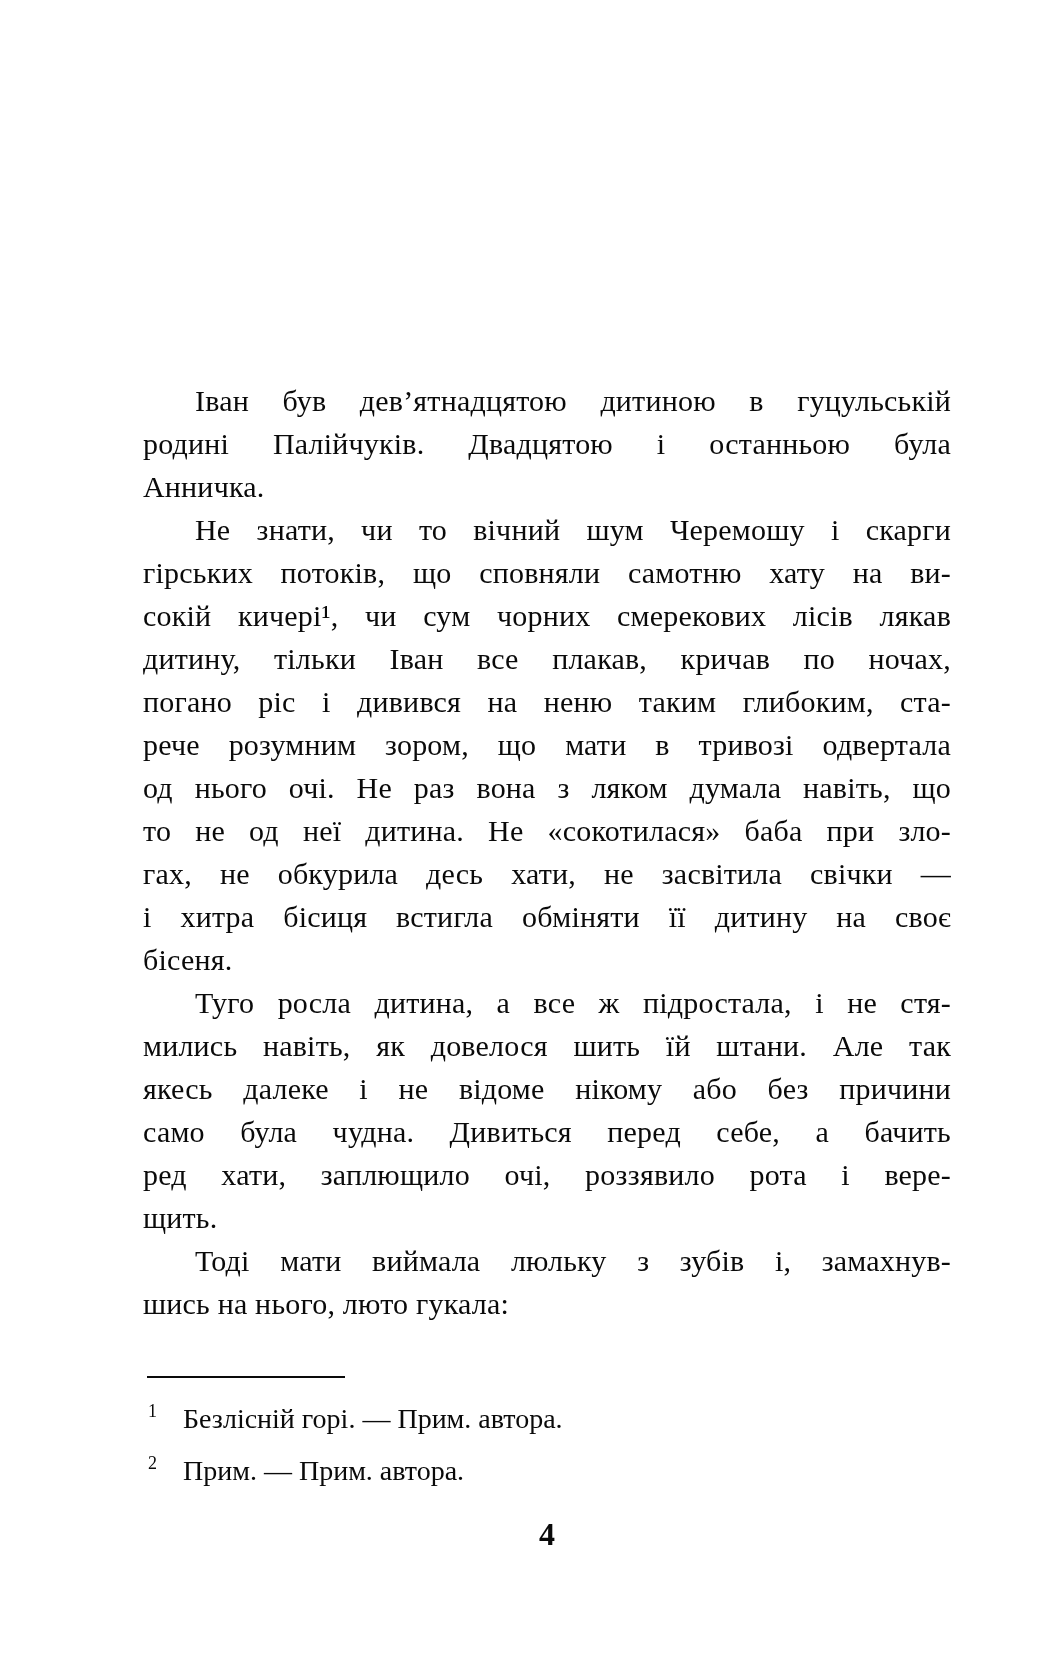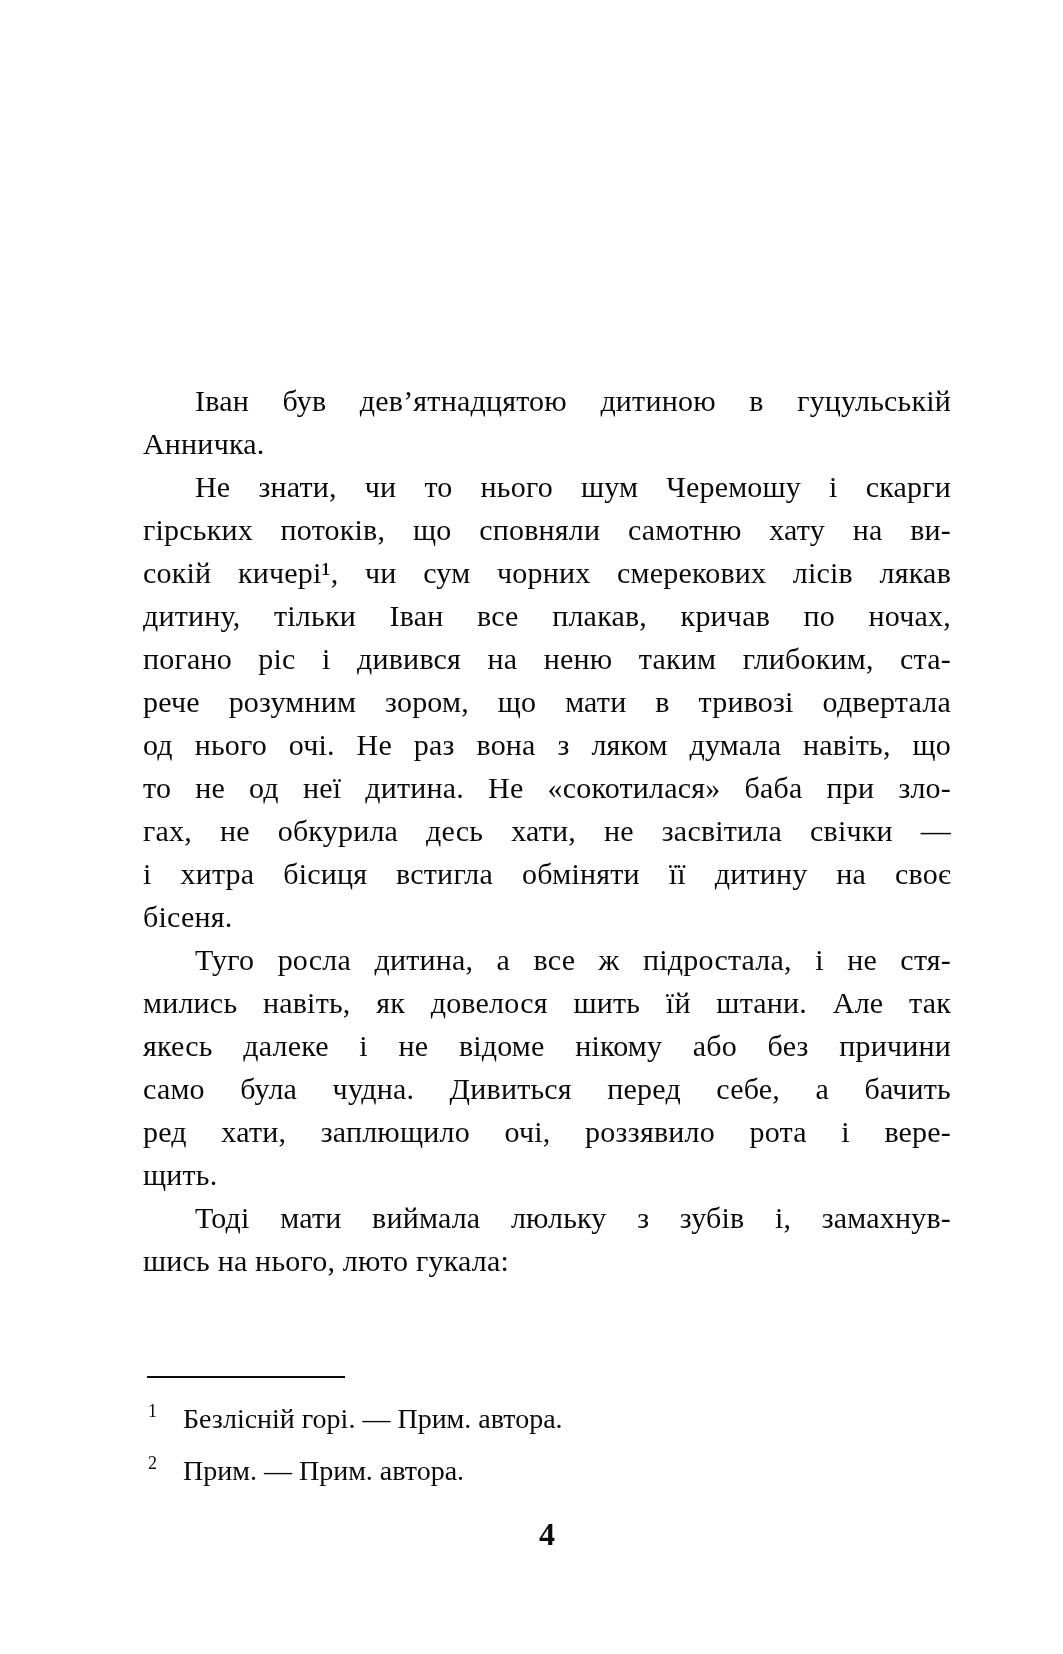--- a/index.html
+++ b/index.html
@@ -73,25 +73,26 @@
 </style>
 </head>
 <body>
 
 <div class="page">
 
   <main class="text-block">
 
     <div class="paragraph">
       <div class="line first">Іван був дев’ятнадцятою дитиною в гуцульській</div>
+      <div class="line">родині Палійчуків. Двадцятою і останньою була</div>
       <div class="line last">Анничка.</div>
     </div>
 
     <div class="paragraph">
-      <div class="line first">Не знати, чи то нього шум Черемошу і скарги</div>
+      <div class="line first">Не знати, чи то вічний шум Черемошу і скарги</div>
       <div class="line">гірських потоків, що сповняли самотню хату на ви-</div>
       <div class="line">сокій кичері¹, чи сум чорних смерекових лісів лякав</div>
       <div class="line">дитину, тільки Іван все плакав, кричав по ночах,</div>
       <div class="line">погано ріс і дивився на неню таким глибоким, ста-</div>
       <div class="line">рече розумним зором, що мати в тривозі одвертала</div>
       <div class="line">од нього очі. Не раз вона з ляком думала навіть, що</div>
       <div class="line">то не од неї дитина. Не «сокотилася» баба при зло-</div>
       <div class="line">гах, не обкурила десь хати, не засвітила свічки —</div>
       <div class="line">і хитра бісиця встигла обміняти її дитину на своє</div>
       <div class="line last">бісеня.</div>

